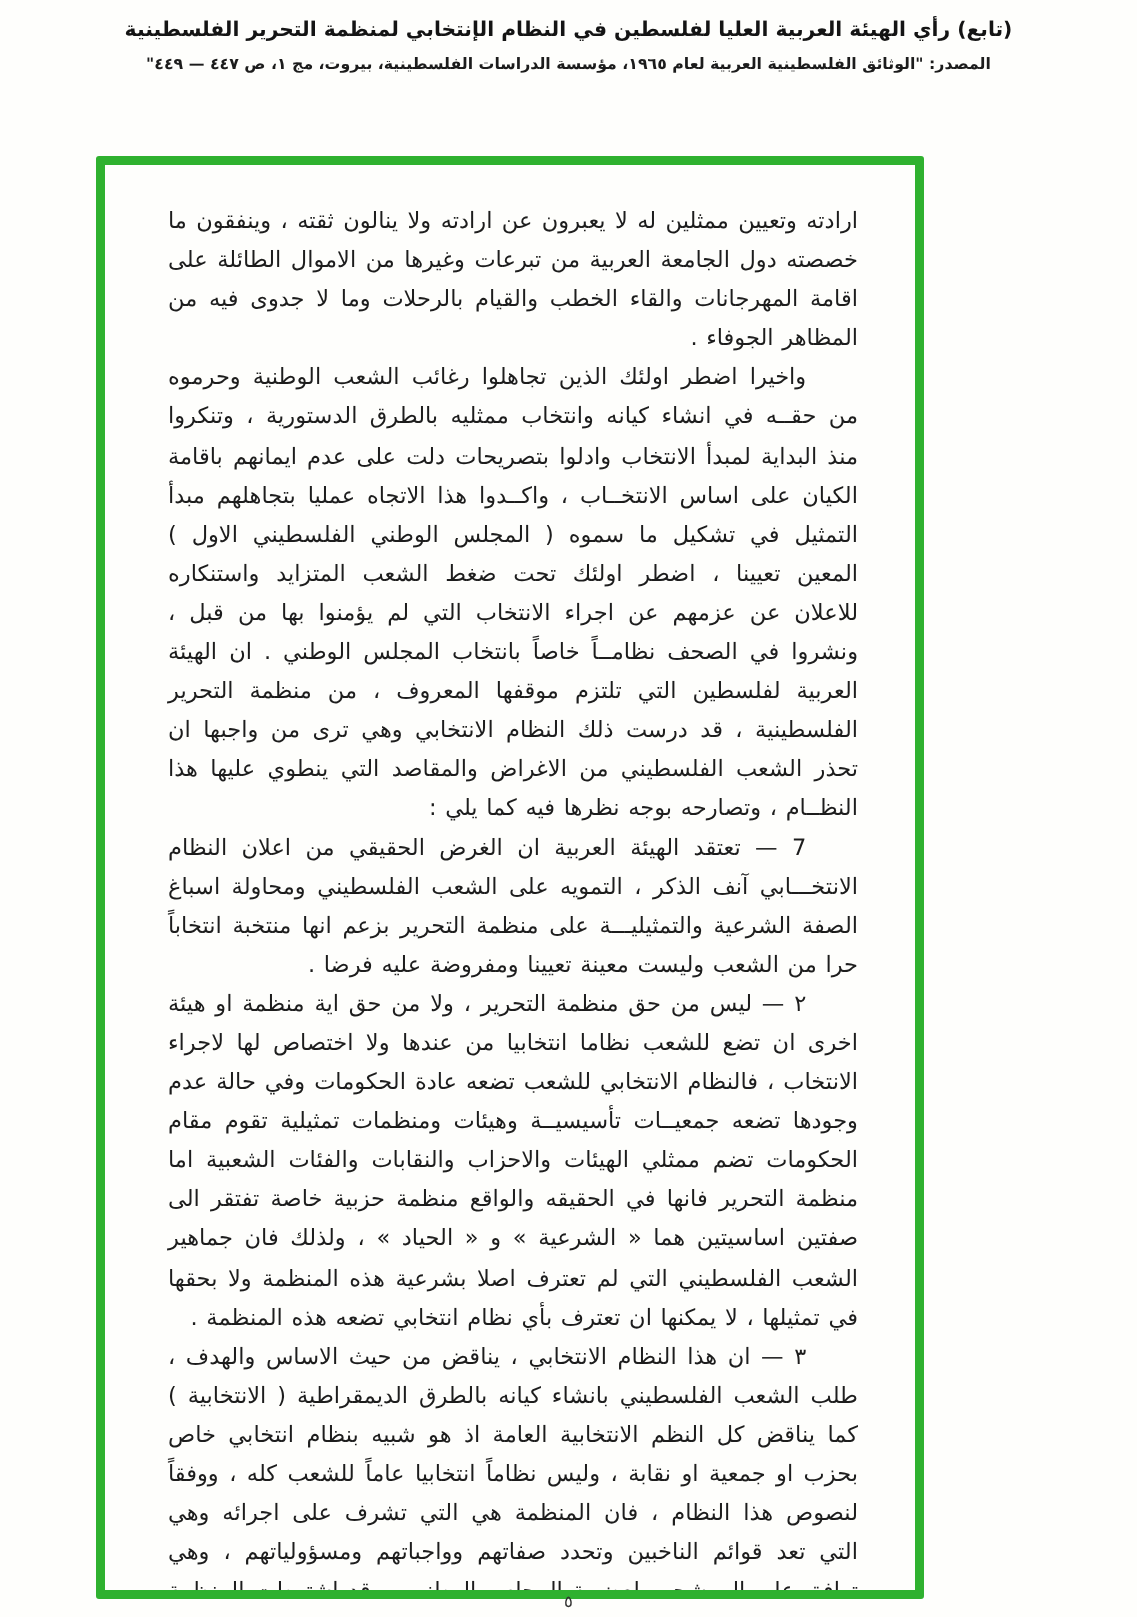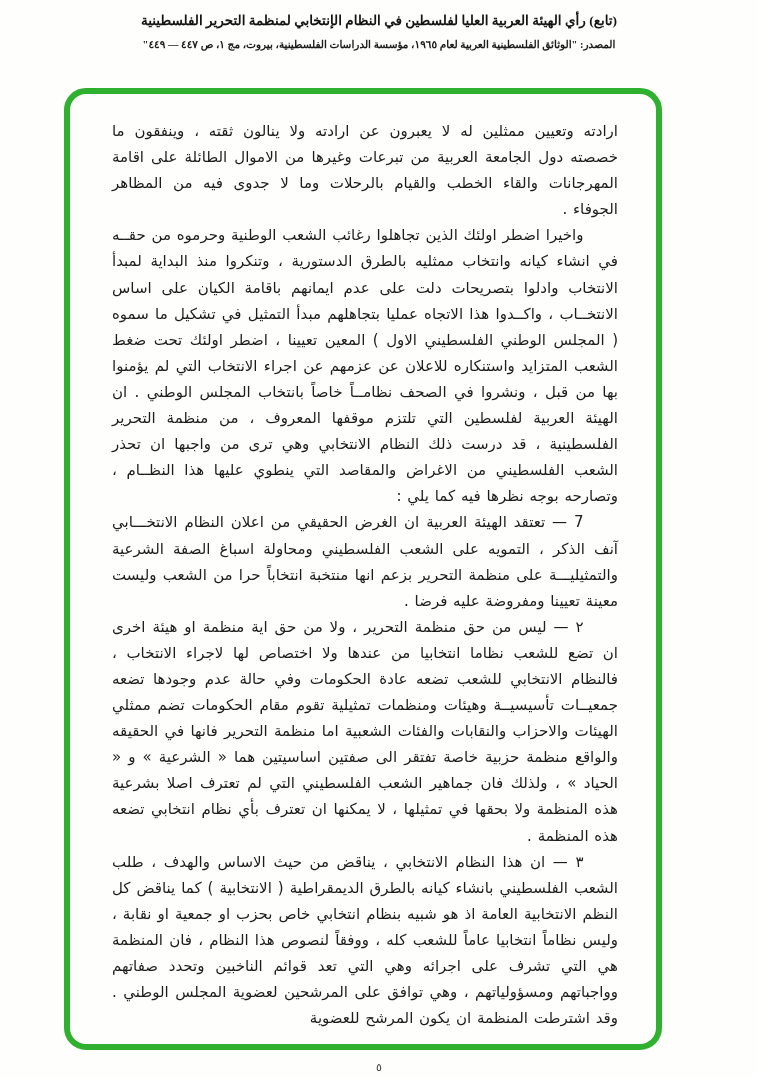--- a/index.html
+++ b/index.html
@@ -12,42 +12,41 @@
     position: relative;
     width: 758px;
     height: 1078px;
     background: #fefefc;
     overflow: hidden;
     direction: rtl;
   }
   .header {
     text-align: center;
     padding-top: 12px;
-    font-family: Liberation Serif, serif;
   }
   .header-title {
     font-size: 13.5px;
     font-weight: bold;
     color: #141414;
     letter-spacing: 0.2px;
   }
   .header-source {
     font-size: 10.5px;
     font-weight: bold;
     color: #1c1c1c;
     margin-top: 9px;
   }
   .green-box {
     position: absolute;
     left: 64px;
-    top: 88px;
-    width: 598px;
+    top: 104px;
+    width: 552px;
     height: 962px;
     border: 6px solid #2fb12f;
-    border-radius: 22px;
+    border-radius: 2px;
     background: #fefefc;
     overflow: hidden;
   }
   .text-area {
     padding: 24px 38px 18px 42px;
     direction: rtl;
     text-align: justify;
     font-size: 15px;
     line-height: 1.74;
     color: #1d1d1d;

